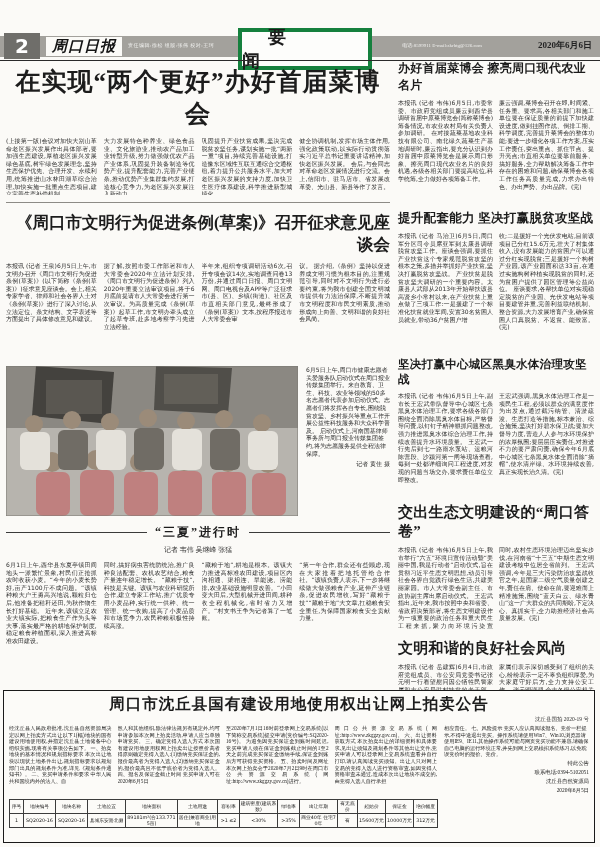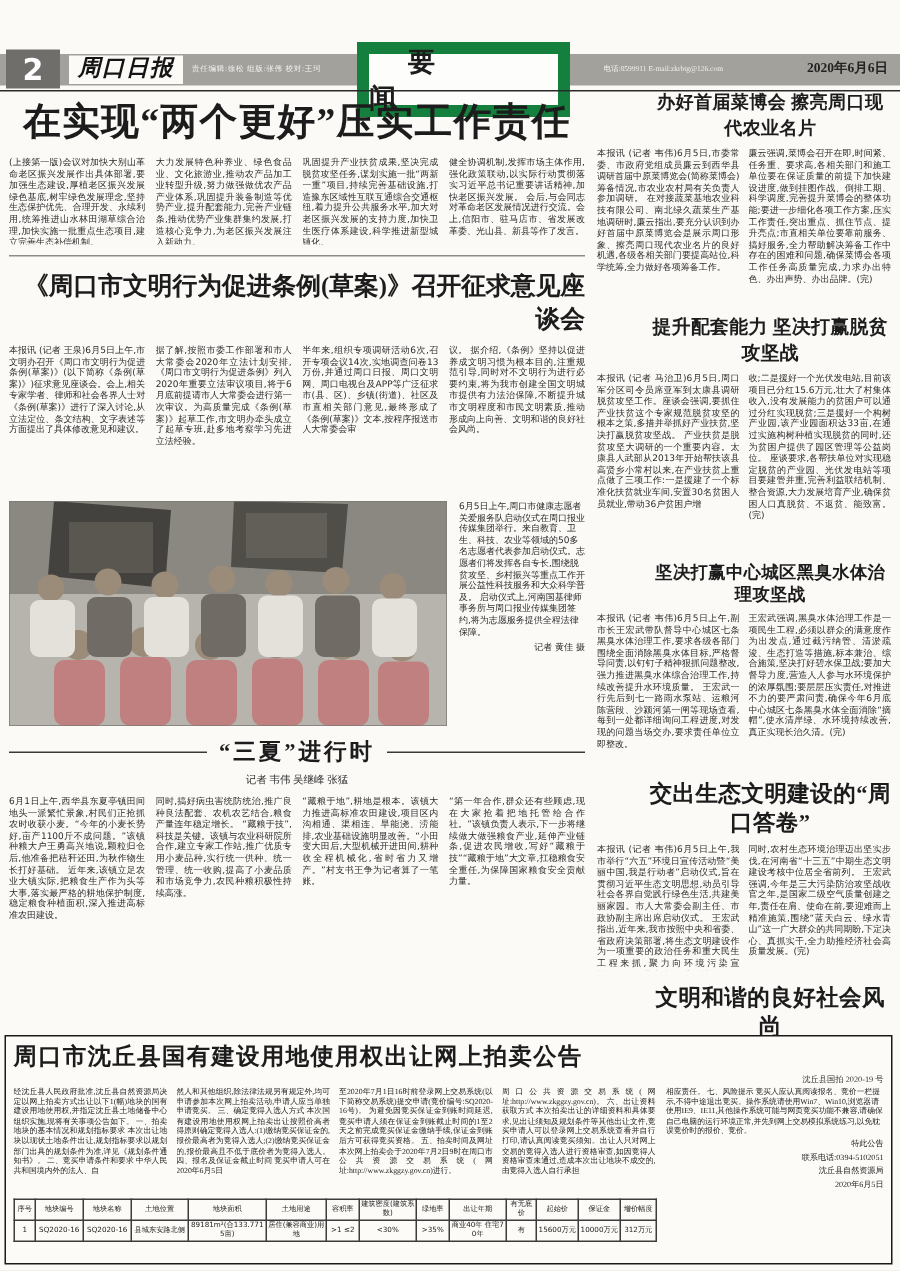--- a/index.html
+++ b/index.html
@@ -7,21 +7,21 @@
          font-family:"Liberation Serif",serif;color:#1c1c1c;overflow:hidden;}
   
   .masthead{position:absolute;left:0;top:36px;width:600px;height:21px;background:#a3a19c;}
   .pagenum{position:absolute;left:4px;top:-3px;width:36px;height:26px;background:#6f6e6a;
            color:#fff;font-family:"DejaVu Sans",sans-serif;font-weight:bold;font-size:20px;
            display:flex;align-items:center;justify-content:center;}
   .papername{position:absolute;left:46px;top:1px;font-weight:bold;font-size:15px;color:#141414;
              font-style:italic;letter-spacing:1px;background:#fbfaf7;padding:0 6px;height:19px;line-height:19px;}
   .credits{position:absolute;left:128px;top:6px;font-size:5px;color:#f2f2f0;letter-spacing:.5px;}
   .sectionbox{position:absolute;left:238px;top:-8px;width:126px;height:34px;background:#fdfdfb;
-              border:8px solid #15803d;display:flex;align-items:center;justify-content:center;}
+              border:4px solid #15803d;display:flex;align-items:center;justify-content:center;}
   .sectionbox span{font-size:18px;font-weight:bold;letter-spacing:26px;text-indent:26px;}
   .mh-right{position:absolute;right:118px;top:6px;font-size:5px;color:#f0f0ee;}
   .mh-date{position:absolute;right:8px;top:3px;font-size:9px;font-weight:bold;color:#232323;}
   .mh-rule{position:absolute;left:0;top:60px;width:600px;height:0;border-top:1.5px solid #2a2a2a;}
   
   .cols{display:flex;gap:7px;}
   .col{flex:1;overflow:hidden;text-align:justify;}
   .t{font-size:6px;line-height:7.6px;color:#2b2b2b;font-family:"DejaVu Sans",sans-serif;}
   .rule{border-top:0.5px solid #8d8b86;}
   
@@ -29,36 +29,36 @@
   .lead-title{font-size:25px;line-height:32px;font-weight:bold;text-align:center;letter-spacing:1px;}
   .lead-cols{height:58px;margin-top:7px;}
   .reg-title{font-size:16.5px;font-weight:bold;text-align:right;margin:9px 0 6px 0;}
   .reg-cols{height:98px;}
   .photo-row{display:flex;gap:8px;margin-top:6px;}
   .photo{width:292px;height:150px;flex:0 0 auto;}
   .caption{flex:1;overflow:hidden;}
   .cap-credit{text-align:right;margin-top:3px;}
   .kicker{display:flex;align-items:center;gap:8px;margin-top:8px;}
   .kicker:before,.kicker:after{content:"";flex:1;border-top:1px solid #3a3a3a;}
-  .kicker b{font-size:15px;letter-spacing:2px;}
+  .kicker b{font-size:12px;letter-spacing:2px;}
   .sx-title{font-size:18.5px;font-weight:bold;text-align:center;margin-top:5px;letter-spacing:.5px;}
   .sx-byline{font-size:7px;text-align:center;margin:4px 0 6px 0;color:#333;}
   .sx-cols{height:126px;}
   
   .side{position:absolute;left:398px;top:60px;width:196px;}
   .side-art{margin-bottom:9px;}
-  .side-title{font-weight:bold;text-align:center;margin-bottom:5px;letter-spacing:.3px;margin-left:35px;}
+  .side-title{font-weight:bold;margin-bottom:5px;letter-spacing:.3px;}
   .s1{font-size:12px;}.s2{font-size:12.5px;}.s3{font-size:15px;}.s4{font-size:11.5px;}.s5{font-size:15px;}
   .side-cols{display:flex;gap:6px;}
   .side-cols .col{overflow:hidden;}
   .h1c{height:102px;}.h2c{height:116px;}.h3c{height:84px;}.h4c{height:102px;}.h5c{height:98px;}
   
   .notice{position:absolute;left:3px;top:690px;width:592px;height:153px;border:1.5px solid #1a1a1a;
           background:#fcfbf8;box-sizing:border-box;padding:3px 5px;}
-  .notice-title{font-size:15.5px;font-weight:bold;letter-spacing:1px;}
+  .notice-title{font-size:15.5px;font-weight:bold;text-align:center;letter-spacing:1px;}
   .notice-no{text-align:right;font-size:5.5px;color:#333;margin:1px 0 2px 0;}
   .notice-body{display:flex;gap:7px;}
   .notice-left{width:428px;flex:0 0 auto;}
   .n-cols{display:flex;gap:6px;height:70px;}
   .n-cols .col{font-size:5.2px;line-height:6.6px;}
   .notice-right{flex:1;overflow:hidden;font-size:5.2px;line-height:6.6px;}
   .closing{text-align:right;font-size:5.4px;line-height:7px;margin-top:2px;}
   
   table.lot{border-collapse:collapse;width:428px;margin-top:4px;table-layout:fixed;}
   table.lot th,table.lot td{border:0.5px solid #3c3c3c;font-size:4.8px;line-height:5.6px;
@@ -76,21 +76,21 @@
     <div class="credits">责任编辑:徐松 组版:张伟 校对:王珂</div>
     <div class="sectionbox">
       <span>要  闻</span>
     </div>
     <div class="mh-right">电话:8599911  E-mail:zkrbtg@126.com</div>
     <div class="mh-date">2020年6月6日</div>
   </div>
   <div class="mh-rule"></div>
 
   <div class="left">
-    <div class="lead-title">在实现“两个更好”压实工作责任</div>
+    <div class="lead-title">在实现“两个更好”办好首届菜博会</div>
     <div class="cols lead-cols">
       <div class="col t">(上接第一版)会议对加快大别山革命老区振兴发展作出具体部署,要加强生态建设,厚植老区振兴发展绿色基底,树牢绿色发展理念,坚持生态保护优先、合理开发、永续利用,统筹推进山水林田湖草综合治理,加快实施一批重点生态项目,建立完善生态补偿机制。</div>
       <div class="col t">大力发展特色种养业、绿色食品业、文化旅游业,推动农产品加工业转型升级,努力做强做优农产品产业体系,巩固提升装备制造等优势产业,提升配套能力,完善产业链条,推动优势产业集群集约发展,打造核心竞争力,为老区振兴发展注入新动力。</div>
       <div class="col t">巩固提升产业扶贫成果,坚决完成脱贫攻坚任务,谋划实施一批“两新一重”项目,持续完善基础设施,打造豫东区域性互联互通综合交通枢纽,着力提升公共服务水平,加大对老区振兴发展的支持力度,加快卫生医疗体系建设,科学推进新型城镇化。</div>
       <div class="col t">健全协调机制,发挥市场主体作用,强化政策联动,以实际行动贯彻落实习近平总书记重要讲话精神,加快老区振兴发展。  会后,与会同志对革命老区发展情况进行交流。会上,信阳市、驻马店市、省发展改革委、光山县、新县等作了发言。</div>
     </div>
     <div class="rule" style="margin-top:7px"></div>
 
     <div class="reg-title">《周口市文明行为促进条例(草案)》召开征求意见座谈会</div>
     <div class="cols reg-cols">

